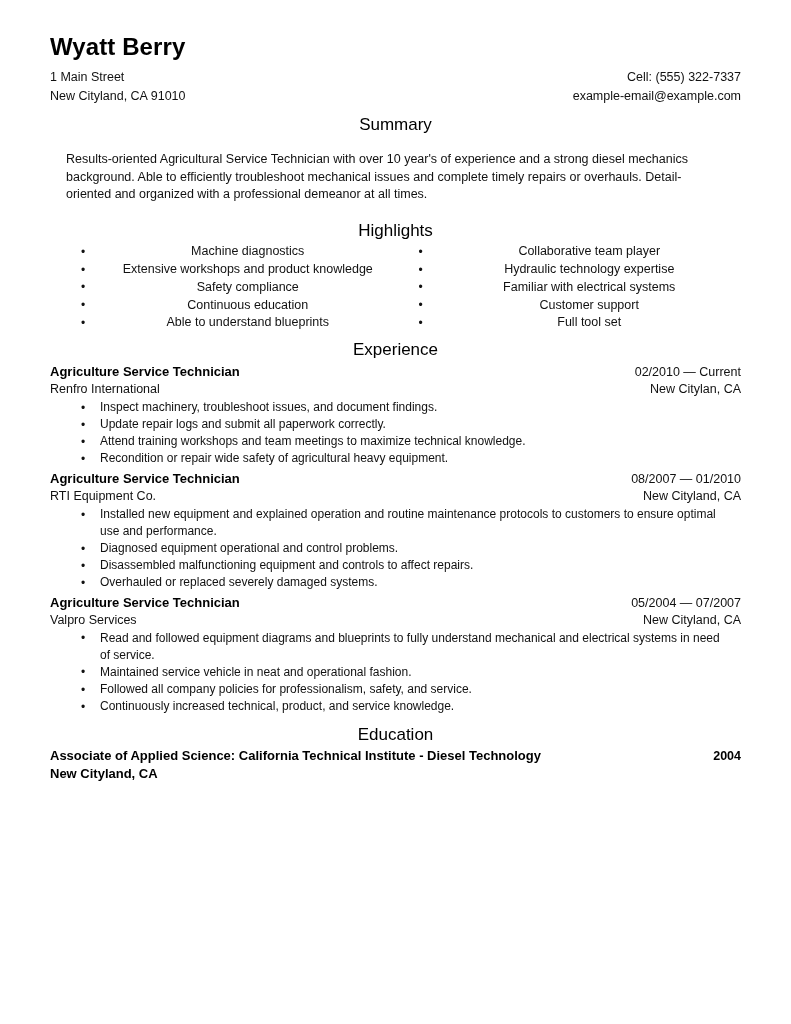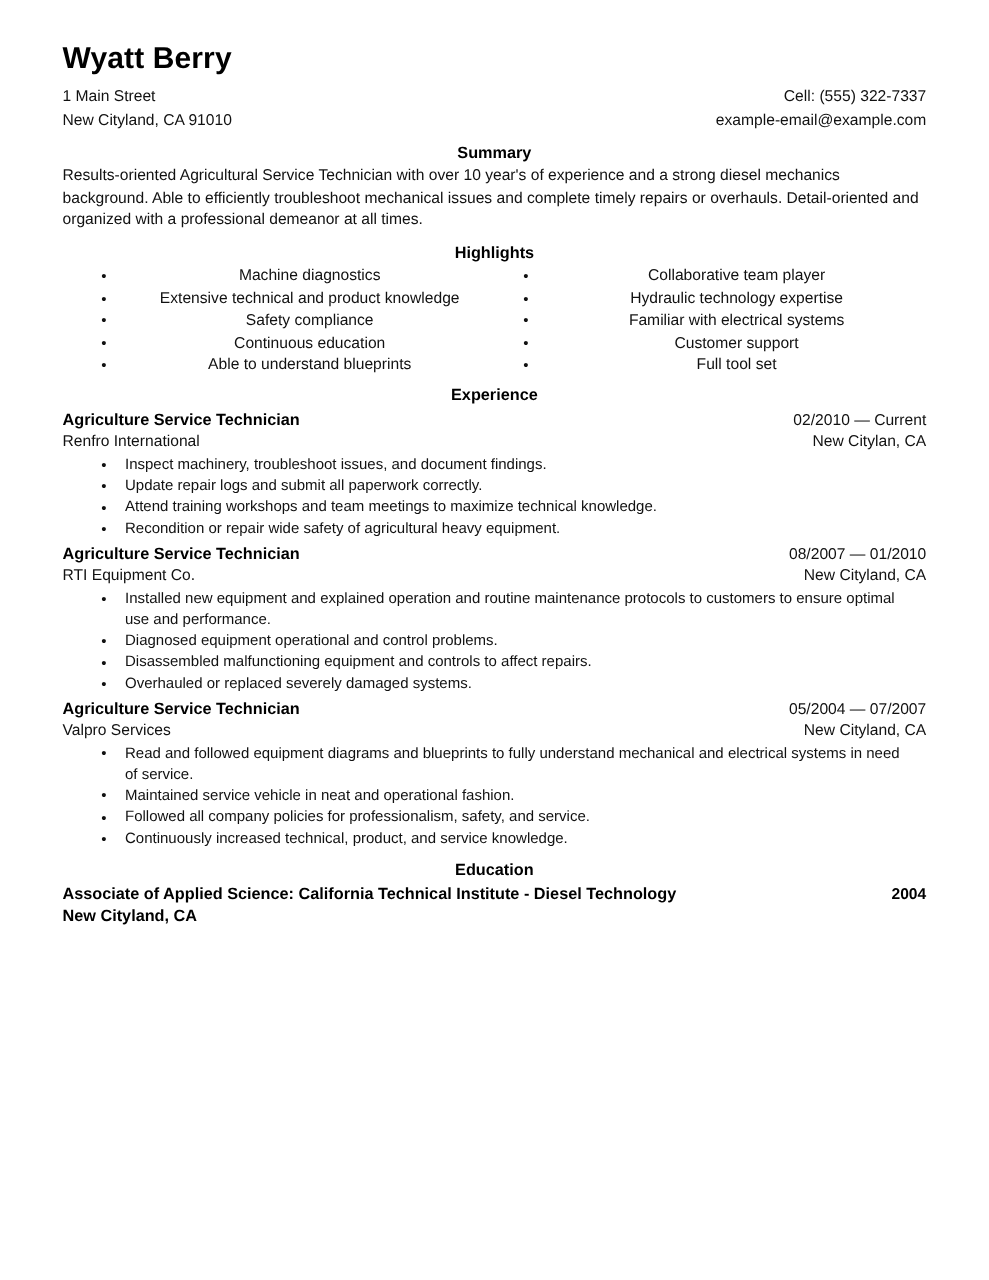--- a/index.html
+++ b/index.html
@@ -45,34 +45,34 @@
     line-height: 1.45;
     color: #111;
   }
   .contact-left { text-align: left; }
   .contact-right { text-align: right; }
   .contact-line { display: block; white-space: nowrap; }
 
   
   .section-title {
     text-align: center;
-    font-size: 13px;
-    font-weight: bold;
+    font-size: 17px;
+    font-weight: normal;
     color: #000;
     margin: 9px 0 2px 0;
     line-height: 1.25;
   }
   .section-title.tight { margin-top: 7px; }
 
   .summary-text {
     font-size: 12.5px;
     line-height: 1.42;
     color: #111;
     text-align: left;
-    margin: 0;
+    margin: 16px;
   }
 
   
   .highlights {
     display: flex;
     gap: 0;
     margin-top: 1px;
   }
   .hl-col {
     width: 50%;
@@ -212,21 +212,21 @@
       <div class="section-title">Summary</div>
       <p class="summary-text">Results-oriented Agricultural Service Technician with over 10 year's of experience and a strong diesel mechanics background. Able to efficiently troubleshoot mechanical issues and complete timely repairs or overhauls. Detail-oriented and organized with a professional demeanor at all times.</p>
     </div>
 
     <div>
       <div class="section-title">Highlights</div>
       <div class="highlights">
         <div class="hl-col left">
           <ul class="dotlist">
             <li>Machine diagnostics</li>
-            <li>Extensive technical and product knowledge</li>
+            <li>Extensive workshops and product knowledge</li>
             <li>Safety compliance</li>
             <li>Continuous education</li>
             <li>Able to understand blueprints</li>
           </ul>
         </div>
         <div class="hl-col right">
           <ul class="dotlist">
             <li>Collaborative team player</li>
             <li>Hydraulic technology expertise</li>
             <li>Familiar with electrical systems</li>

